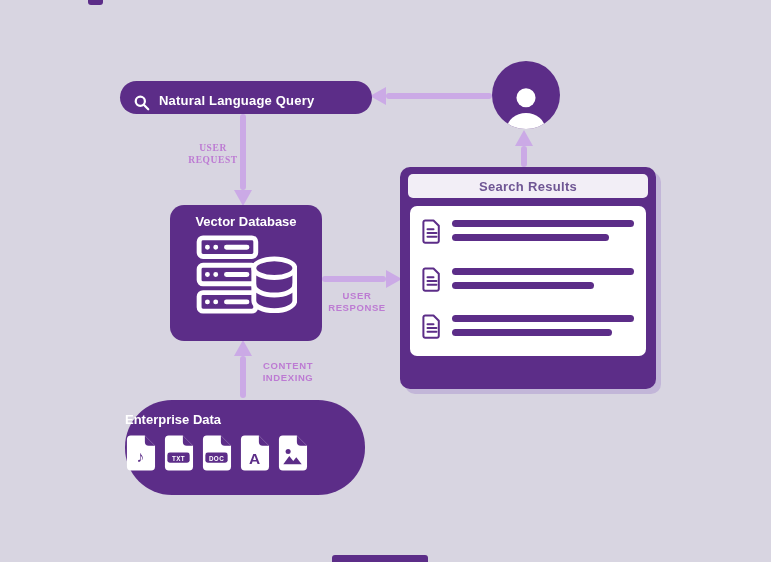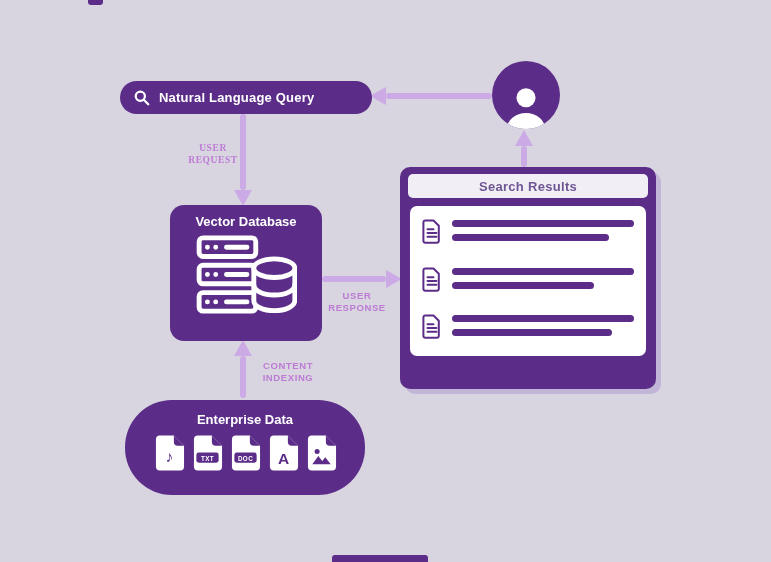--- a/index.html
+++ b/index.html
@@ -26,21 +26,21 @@
     color:var(--edge-label,#bd7bd3); text-align:center; line-height:1.3; text-transform:uppercase;
   }
   #lbl-user-request { left:182px; top:142px; width:62px;font-family:Liberation Serif, serif; }
   #lbl-user-response { left:326px; top:242px; width:62px;margin-top:48px; }
   #lbl-content-indexing { left:256px; top:360px; width:64px; }
 
   
   .pill {
     position:absolute; left:120px; top:81px; width:252px; height:33px;
     background:var(--primary,#5c2d88); border-radius:17px;
-    display:flex; align-items:center; gap:8px; padding:5px 12px;
+    display:flex; gap:8px; padding:12px 12px;
     color:#fff; font-weight:bold; font-size:13px; letter-spacing:.2px;
   }
   .pill svg { flex:0 0 auto; display:block; }
 
   
   .person {
     position:absolute; left:492px; top:61px; width:68px; height:68px;
     background:var(--primary,#5c2d88); border-radius:50%;
     display:flex; align-items:flex-end; justify-content:center; overflow:hidden;
   }
@@ -70,21 +70,21 @@
     padding:13px 12px; display:flex; flex-direction:column; justify-content:space-between;
   }
   .result-item { display:flex; gap:10px; align-items:flex-start; }
   .bars { flex:1; padding-top:1px; }
   .bar { height:7px; background:var(--primary,#5c2d88); border-radius:3.5px; margin-bottom:7px; }
 
   
   .enterprise {
     position:absolute; left:125px; top:400px; width:240px; height:95px;
     background:var(--primary,#5c2d88); border-radius:47px;
-    display:flex; flex-direction:column; align-items:center;
+    display:flex; flex-direction:column; align-items:flex-start;
   }
   .ent-title { color:#fff; font-weight:bold; font-size:13px; margin-top:12px; }
   .ent-files { display:flex; gap:7px; margin-top:7px; align-items:center; }
   .file-ic { display:block; }
 </style>
 </head>
 <body>
 
 <div class="canvas">
 

